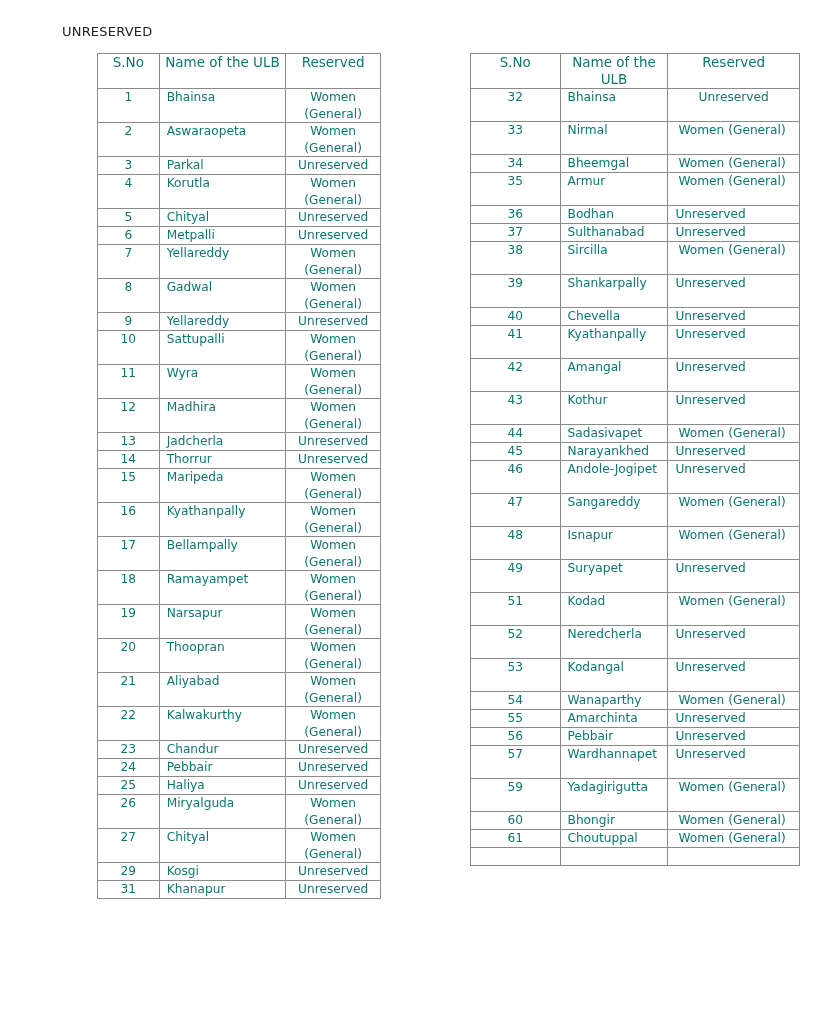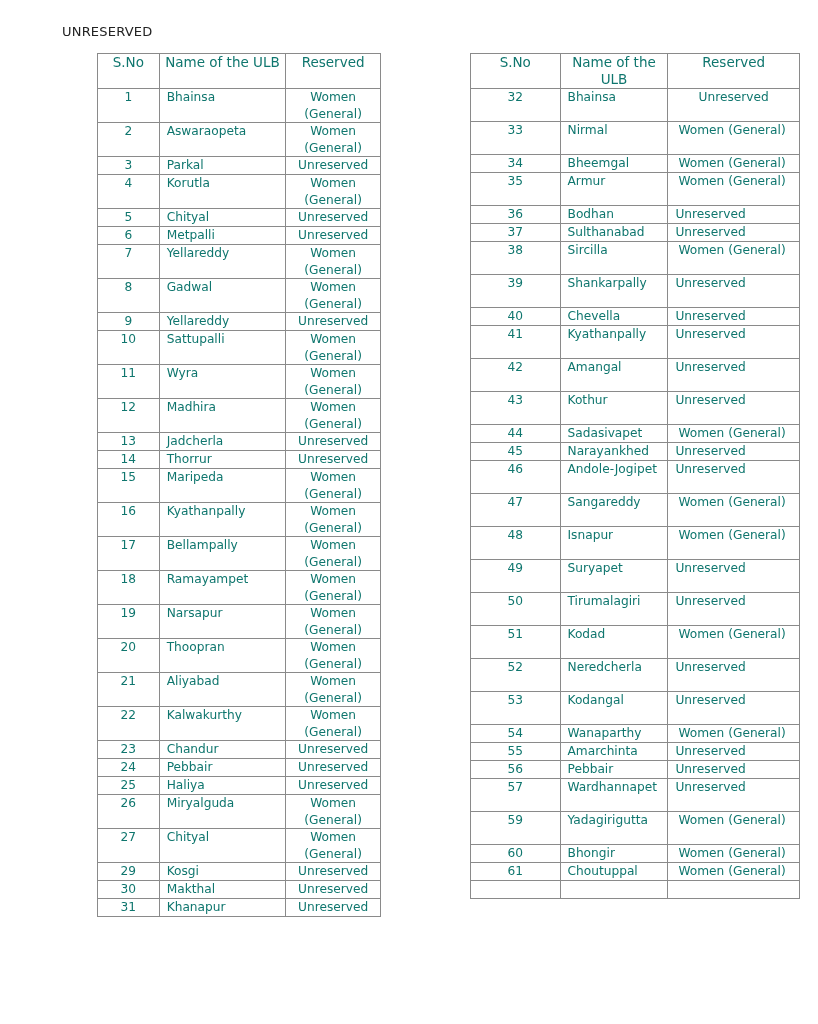--- a/index.html
+++ b/index.html
@@ -186,25 +186,20 @@
         <td class="sno">27</td>
         <td class="name">Chityal</td>
         <td class="res">Women (General)</td>
       </tr>
       <tr class="h1">
         <td class="sno">29</td>
         <td class="name">Kosgi</td>
         <td class="res">Unreserved</td>
       </tr>
       <tr class="h1">
-        <td class="sno">30</td>
-        <td class="name">Makthal</td>
-        <td class="res">Unreserved</td>
-      </tr>
-      <tr class="h1">
         <td class="sno">31</td>
         <td class="name">Khanapur</td>
         <td class="res">Unreserved</td>
       </tr>
     </tbody>
 </table>
 
 <table id="right-table">
   <colgroup>
       <col class="c1">
@@ -303,25 +298,20 @@
         <td class="sno">48</td>
         <td class="name">Isnapur</td>
         <td class="res wg">Women (General)</td>
       </tr>
       <tr class="h2">
         <td class="sno">49</td>
         <td class="name">Suryapet</td>
         <td class="res left">Unreserved</td>
       </tr>
       <tr class="h2">
-        <td class="sno">50</td>
-        <td class="name">Tirumalagiri</td>
-        <td class="res left">Unreserved</td>
-      </tr>
-      <tr class="h2">
         <td class="sno">51</td>
         <td class="name">Kodad</td>
         <td class="res wg">Women (General)</td>
       </tr>
       <tr class="h2">
         <td class="sno">52</td>
         <td class="name">Neredcherla</td>
         <td class="res left">Unreserved</td>
       </tr>
       <tr class="h2">

